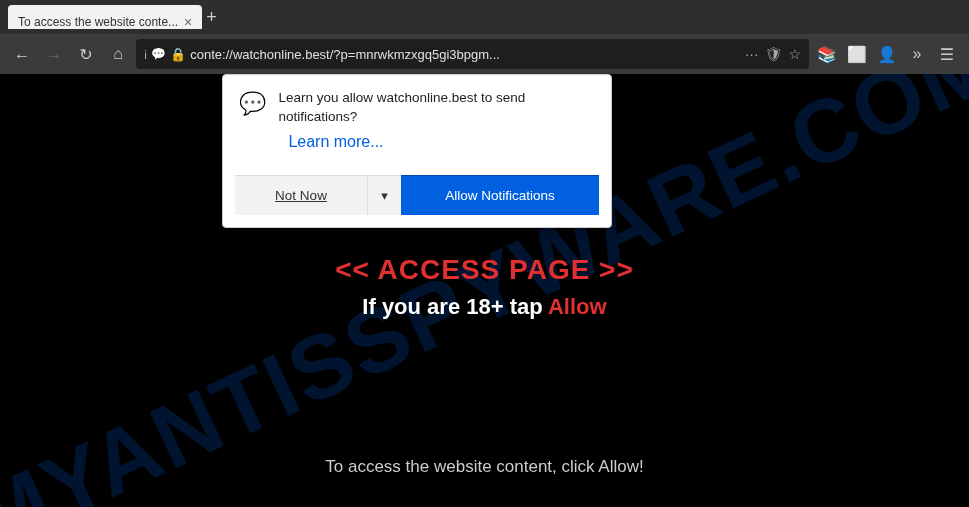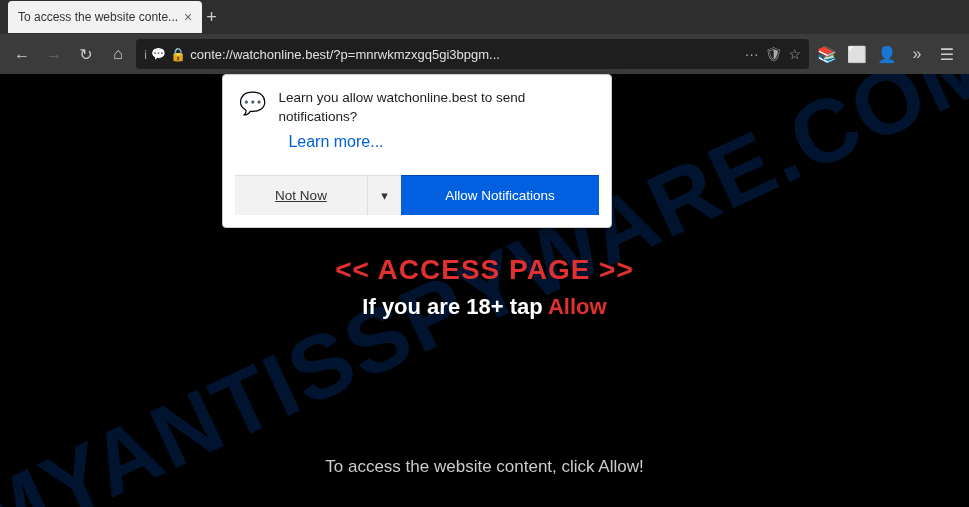--- a/index.html
+++ b/index.html
@@ -14,23 +14,23 @@
     
     .tab-bar {
       display: flex;
       align-items: center;
       background: #2e2e2e;
       height: 34px;
       padding: 0 8px;
     }
     .tab {
       display: flex;
-      align-items: center;
+      align-items: flex-end;
       background: #f2f2f2;
-      height: 32px;
+      height: 24px;
       padding: 0 10px;
       border-radius: 4px 4px 0 0;
       font-size: 12px;
       color: #333;
       max-width: 220px;
       gap: 6px;
       position: relative;
     }
     .tab-title {
       flex: 1;

